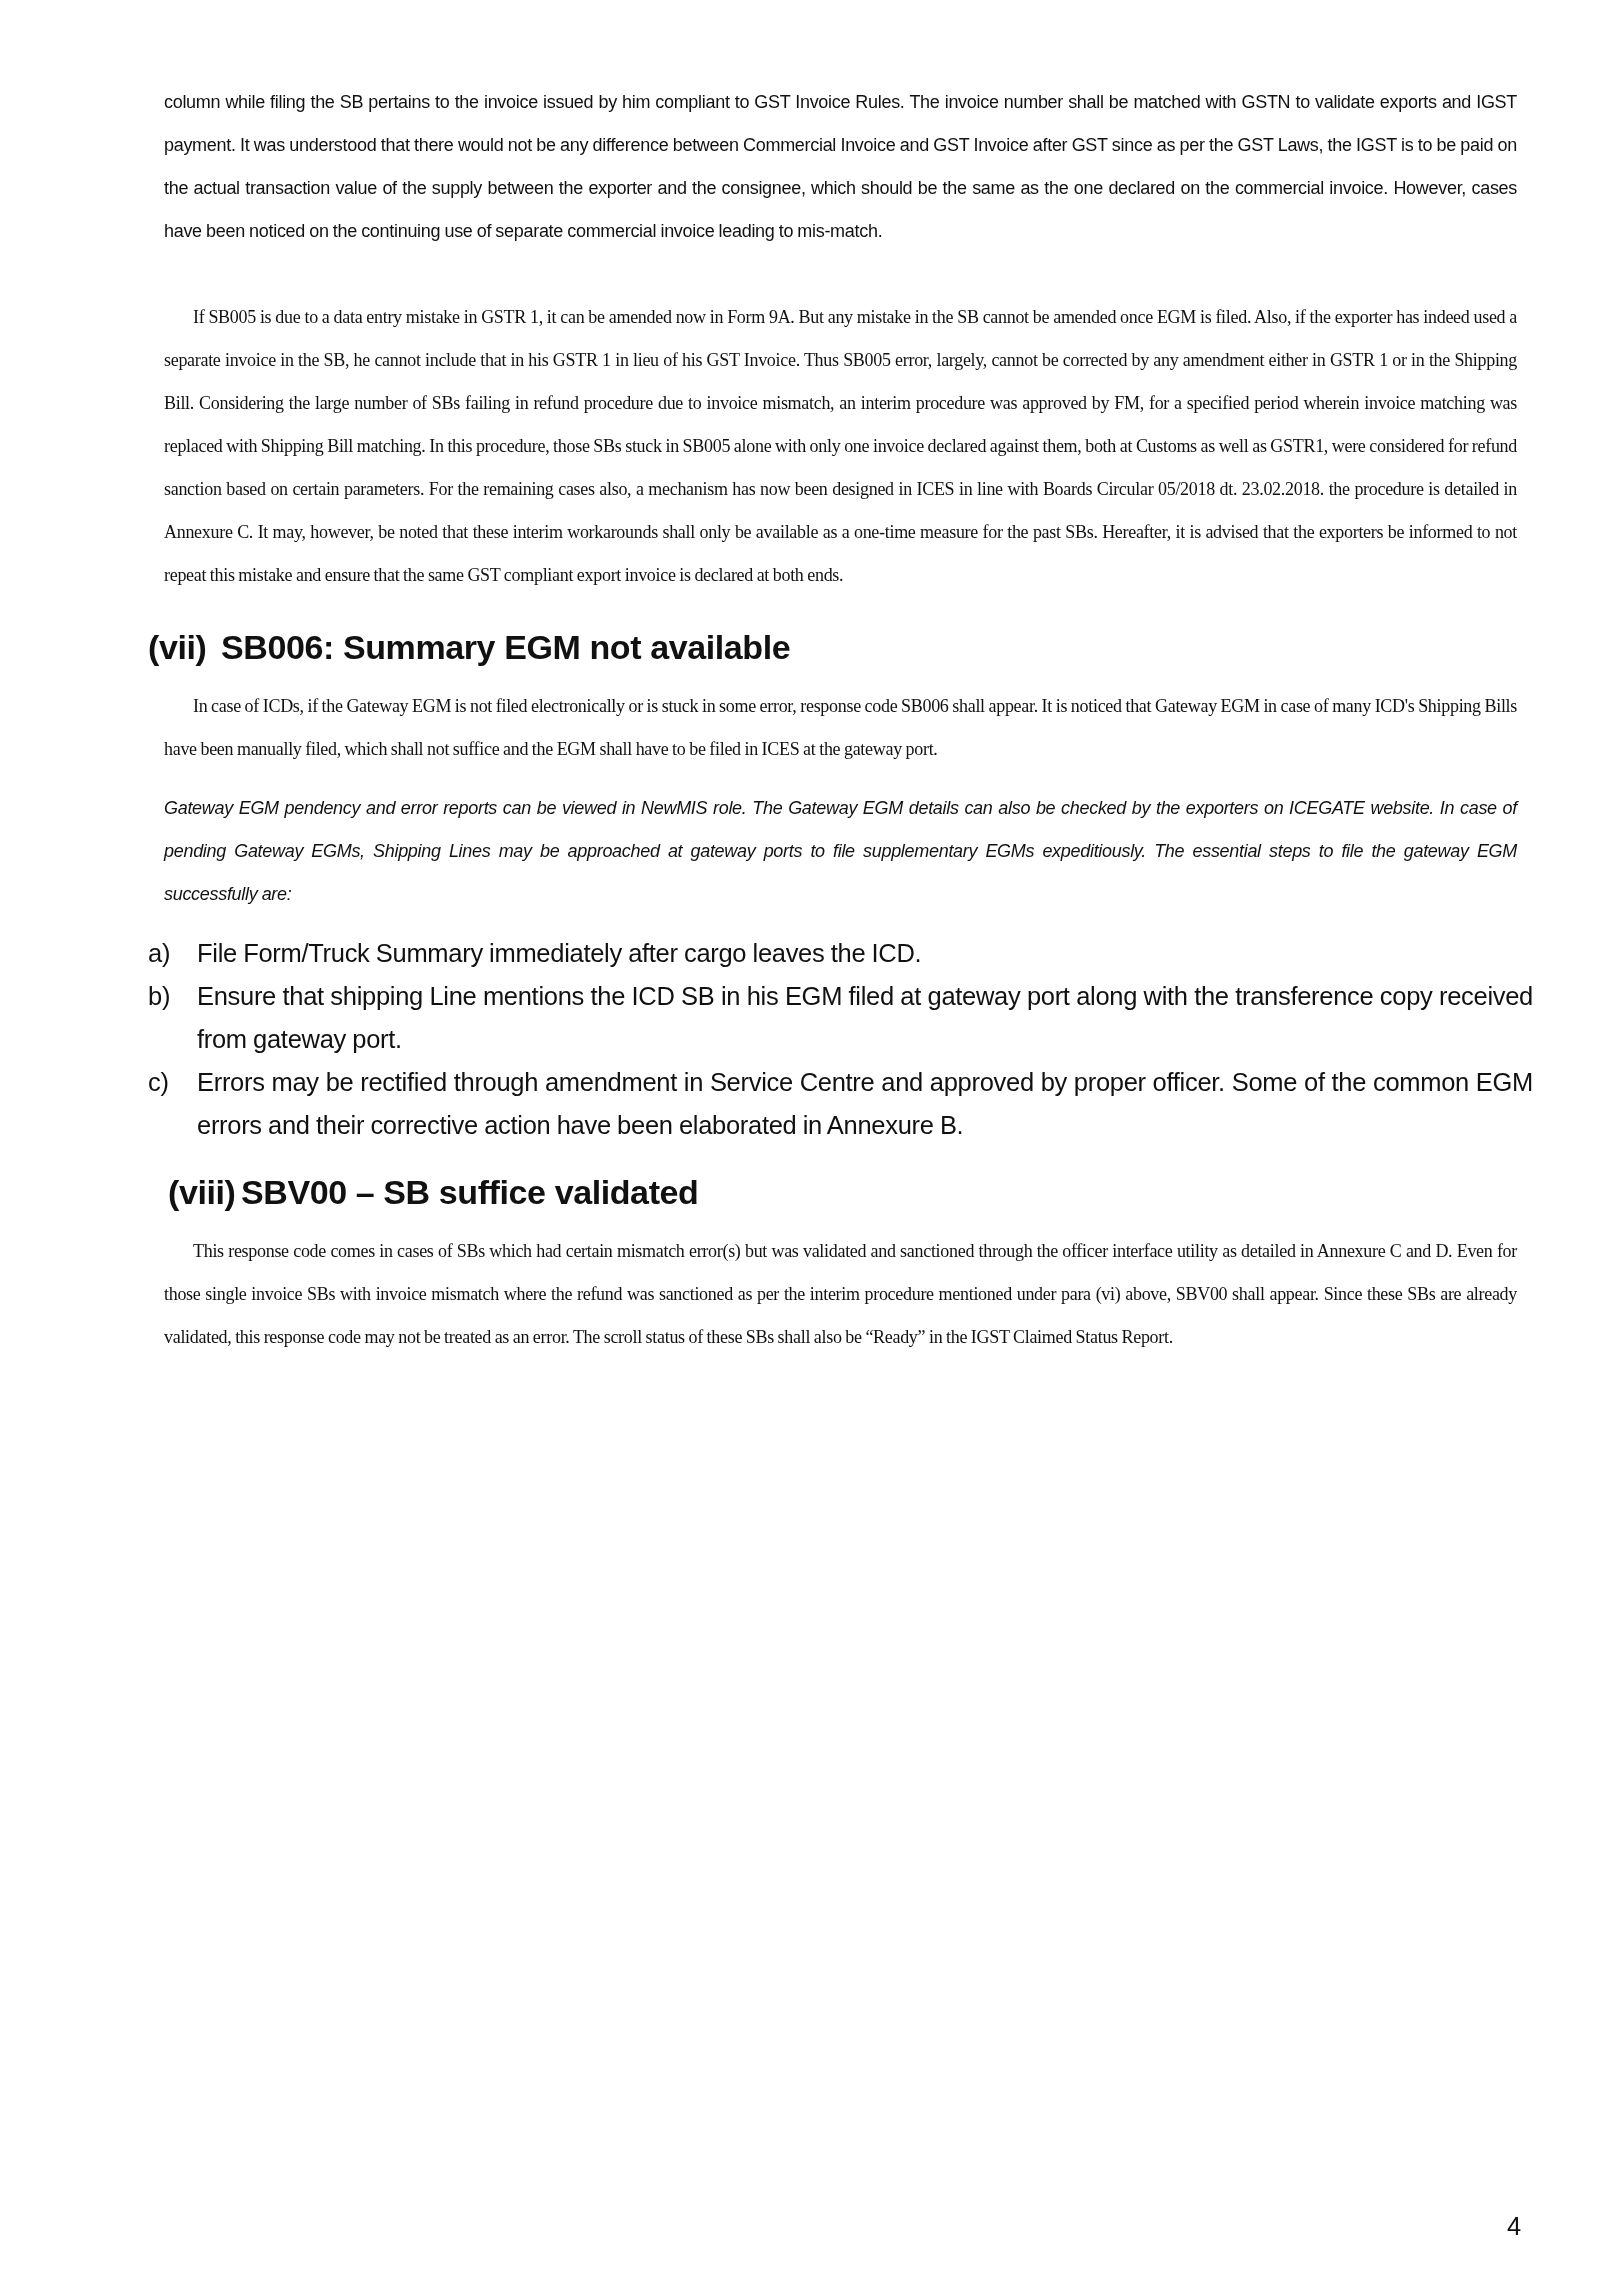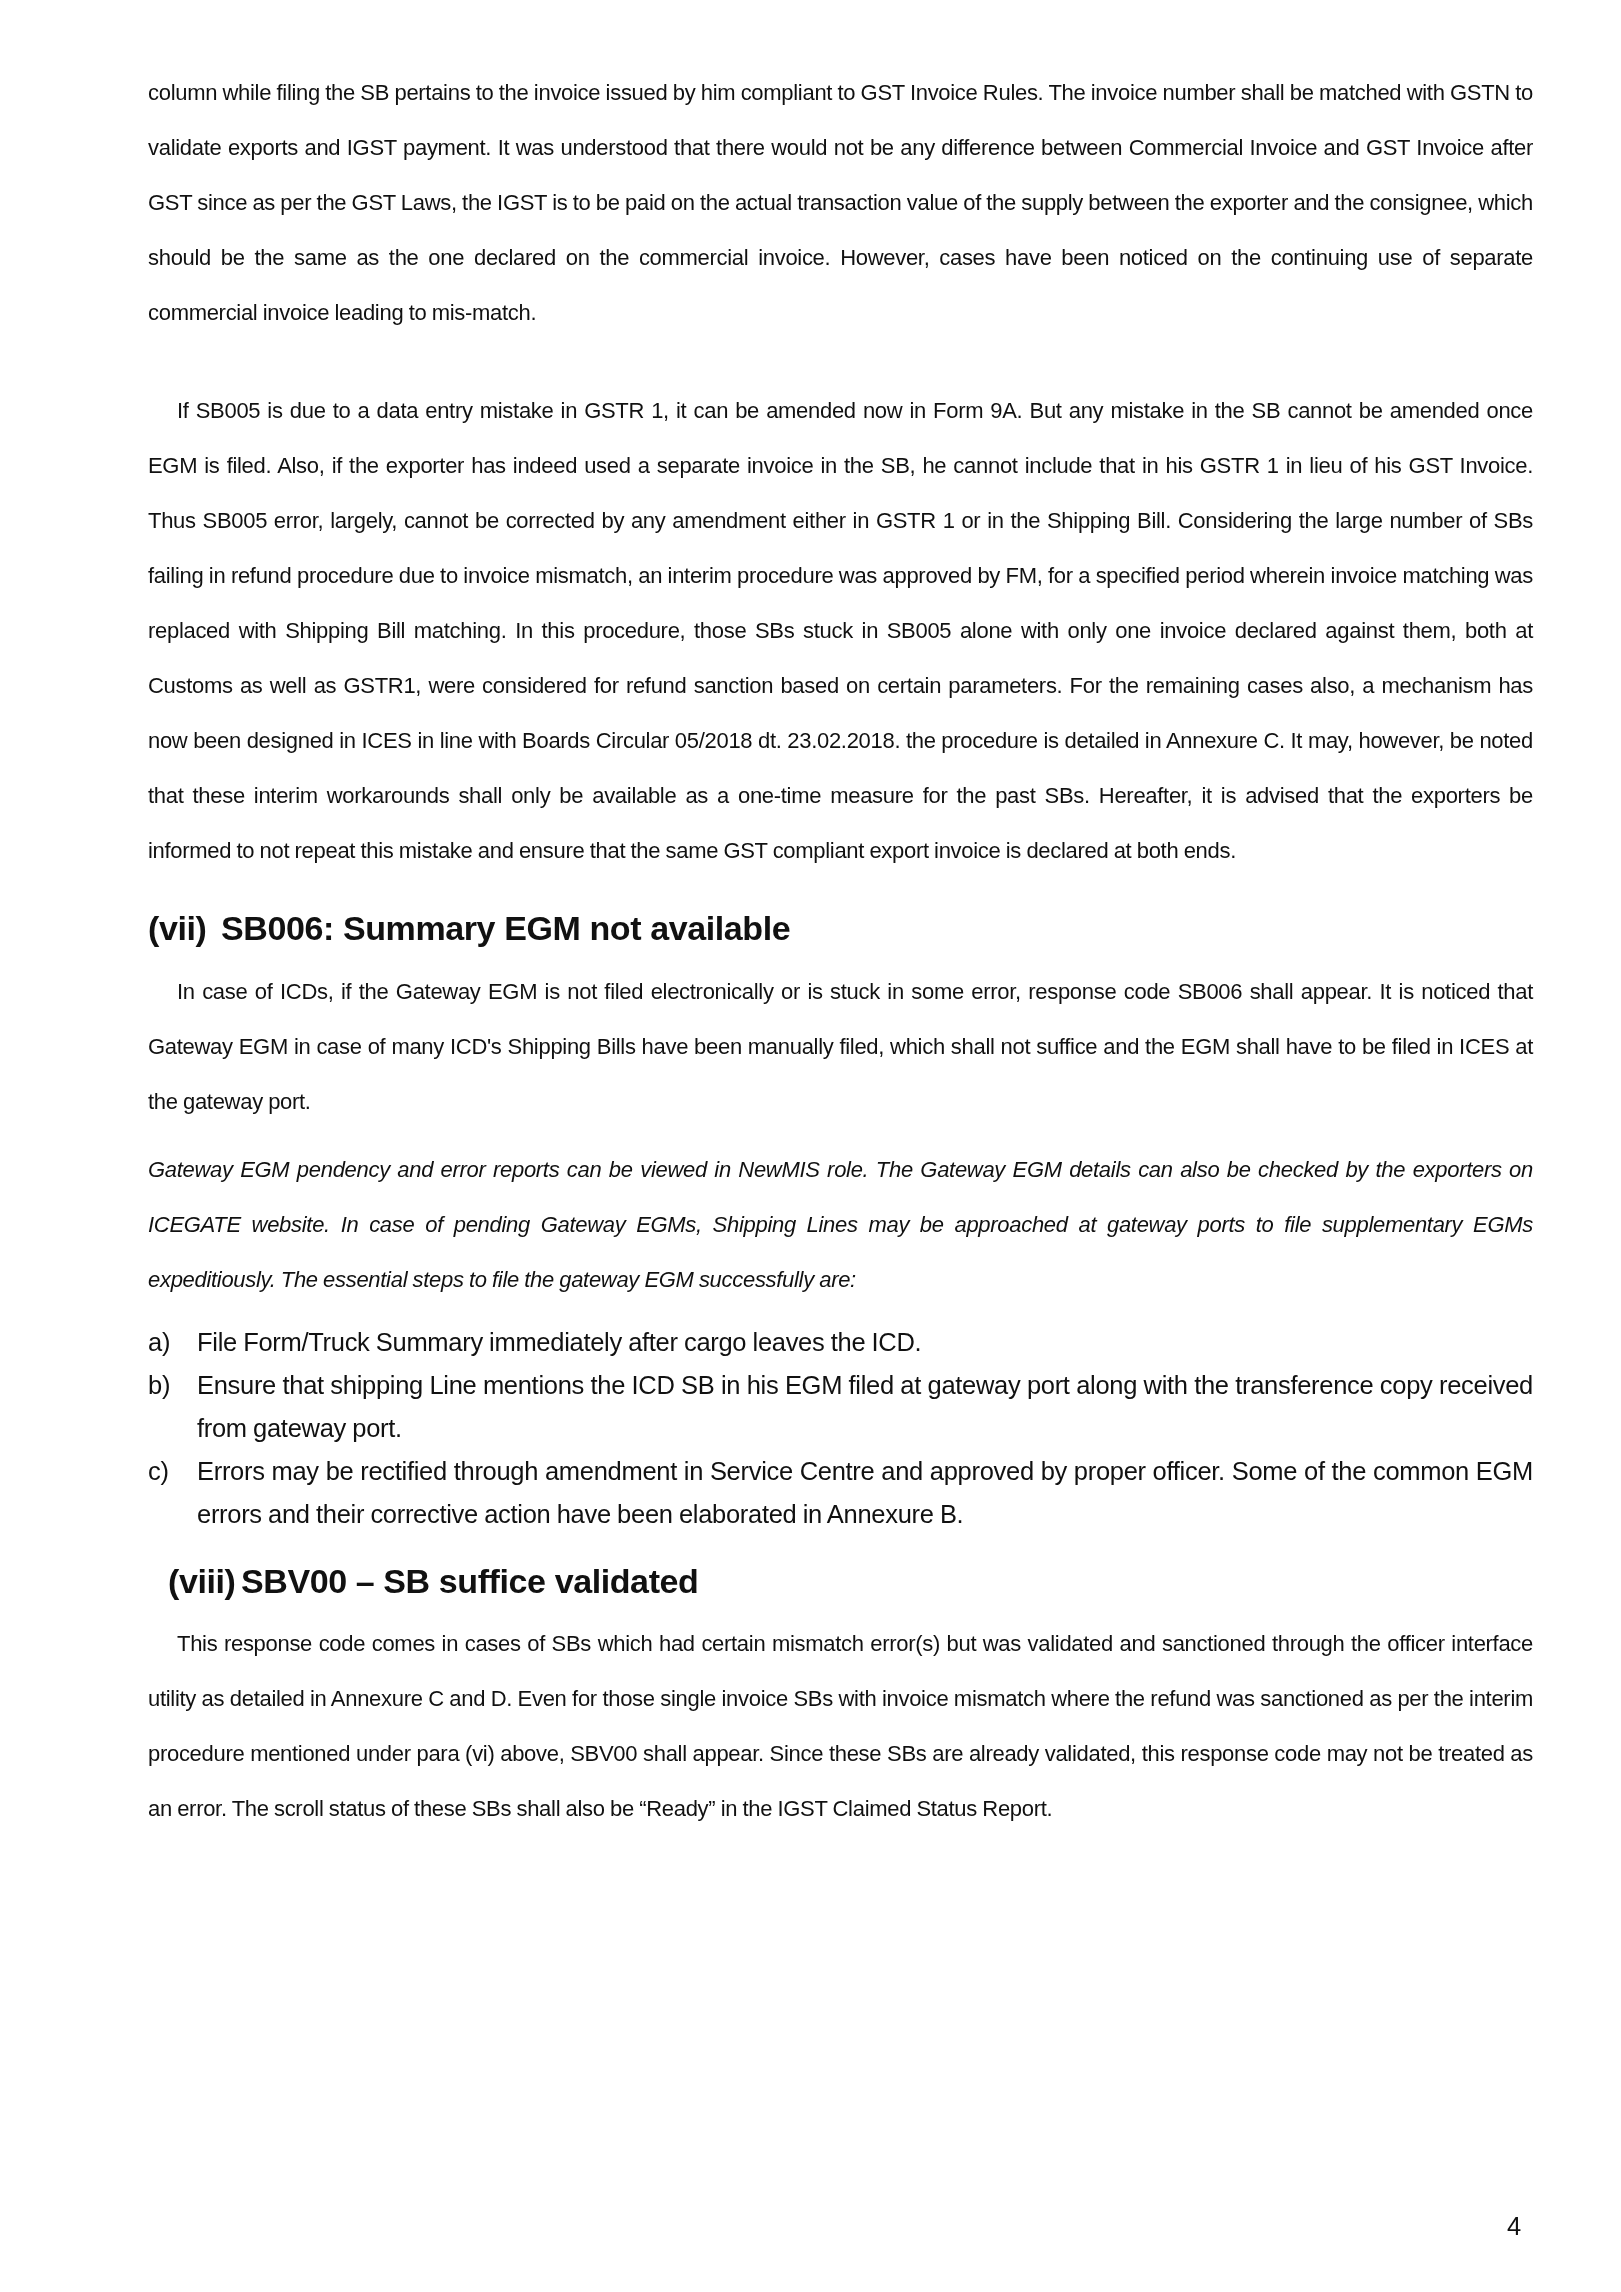--- a/index.html
+++ b/index.html
@@ -11,28 +11,28 @@
       color: #111111;
       overflow: hidden;
     }
     .page {
       position: absolute;
       left: 148px;
       top: 65px;
       width: 1385px;
     }
     p {
-      margin: 0;
-      font-size: 22px;
-      line-height: 55px;
+      margin: 16px;
+      font-size: 18px;
+      line-height: 43px;
       text-align: justify;
       letter-spacing: -0.3px;
       word-spacing: -0.5px;
     }
-    .indent { text-indent: 29px; }
+    .indent { text-indent: 29px; font-family: Liberation Serif, serif; }
     .para-gap-large { margin-top: 43px; }
     .heading {
       font-weight: bold;
       font-size: 34px;
       line-height: 43px;
       letter-spacing: -0.4px;
       display: flex;
     }
     .heading .num { width: 73px; }
     .h1 { margin-top: 29px; margin-bottom: 13.7px; }

